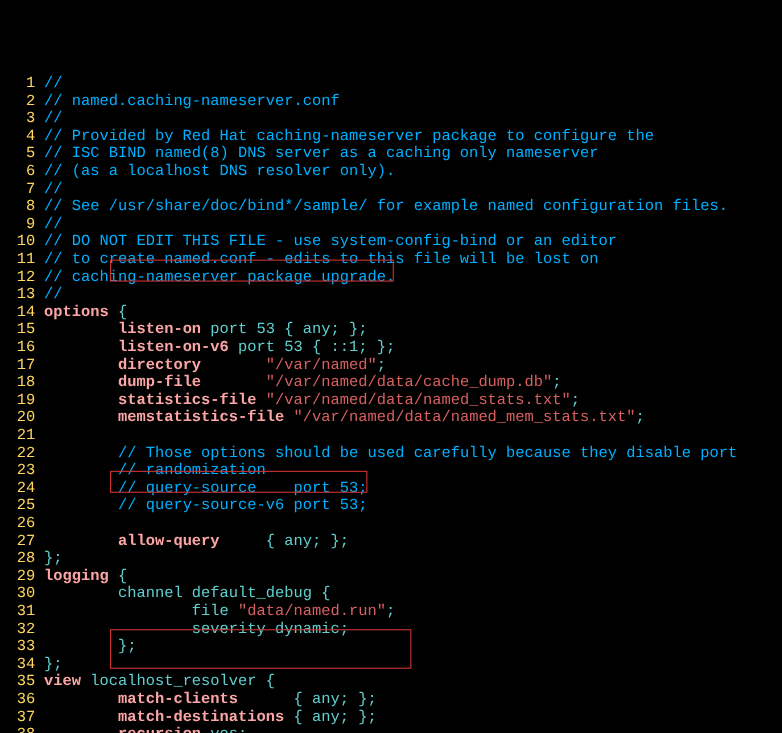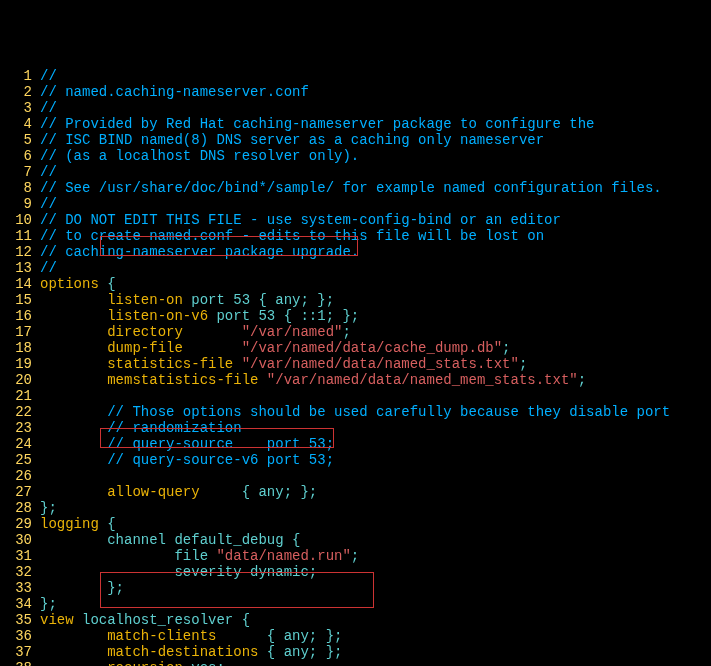--- a/index.html
+++ b/index.html
@@ -23,21 +23,21 @@
     width: 28px;
     text-align: right;
     color: #FFD75F;
     padding-right: 8px;
     flex-shrink: 0;
   }
   .code {
     position: relative;
   }
   .comment { color: #00AFFF; }
-  .keyword { color: #eab308; }
+  .keyword { color: #fca5a5; font-weight: bold; }
   .string  { color: #D75F5F; }
   .plain   { color: #5FCFCF; }
   .box {
     position: absolute;
     border: 1px solid #CC3333;
     pointer-events: none;
   }
   #box1 { left: 100px; top: 236px;  width: 256px; height: 18px; }
   #box2 { left: 100px; top: 428px; width: 232px; height: 18px; }
   #box3 { left: 100px; top: 572px; width: 272px; height: 34px; }

